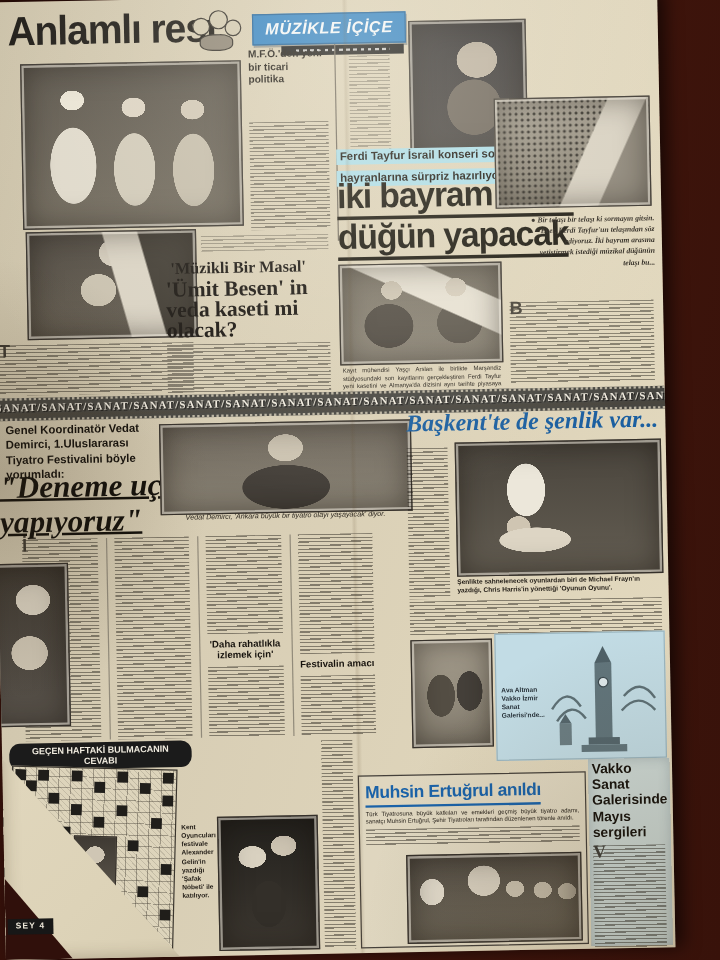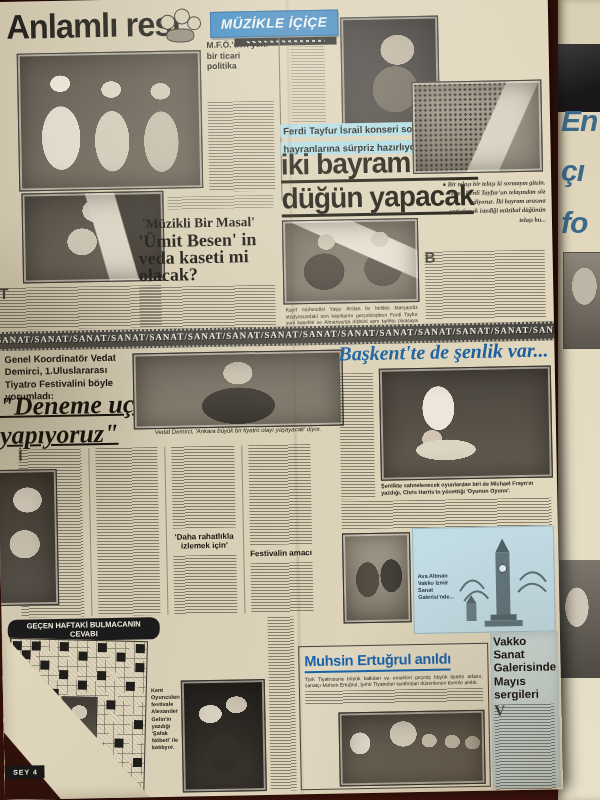--- a/index.html
+++ b/index.html
@@ -101,28 +101,20 @@
      linear-gradient(180deg,transparent 0 342px,rgba(90,70,40,.12) 344px,transparent 347px),
      radial-gradient(75% 55% at 100% 100%,rgba(70,50,20,.22),transparent 62%),
      radial-gradient(55% 40% at 0% 50%,rgba(60,45,25,.25),transparent 58%);}
   .cap-it{font:italic 400 6px/1.2 "Liberation Sans",sans-serif;color:#2a251e;}
 </style>
 </head>
 <body>
 
 <div id="stage">
 
-  <div id="page2">
-    <div class="p2photo" style="top:44px;height:68px;background:linear-gradient(160deg,#3c3a3a,#191719 70%);"></div>
-    <div class="p2letter" style="top:106px;">En</div>
-    <div class="p2letter" style="top:156px;">çı</div>
-    <div class="p2letter" style="top:208px;">fo</div>
-    <div class="p2photo" style="top:252px;left:5px;width:37px;height:95px;border:1px solid #55504a;background:radial-gradient(60% 35% at 55% 35%,#bdb5a6 0 55%,transparent 56%),linear-gradient(180deg,#8d867a,#5c564e);"></div>
-    <div class="p2photo" style="top:560px;height:118px;background:radial-gradient(50% 30% at 45% 40%,#cfc7b8 0 55%,transparent 56%),linear-gradient(180deg,#7b756a,#4e4a44);"></div>
-  </div>
 
   <div id="paper">
 
     <div class="abs" id="h-anlamli" style="left:16px;top:8px;width:210px;">Anlamlı rest</div>
     <div class="abs doodle" style="left:166px;top:8px;width:50px;height:40px;">
       <span style="left:4px;top:8px;width:13px;height:13px;"></span>
       <span style="left:18px;top:2px;width:14px;height:14px;"></span>
       <span style="left:31px;top:10px;width:12px;height:12px;"></span>
       <span style="left:10px;top:22px;width:26px;height:12px;border-radius:40%;background:#8a8172;"></span>
     </div>

